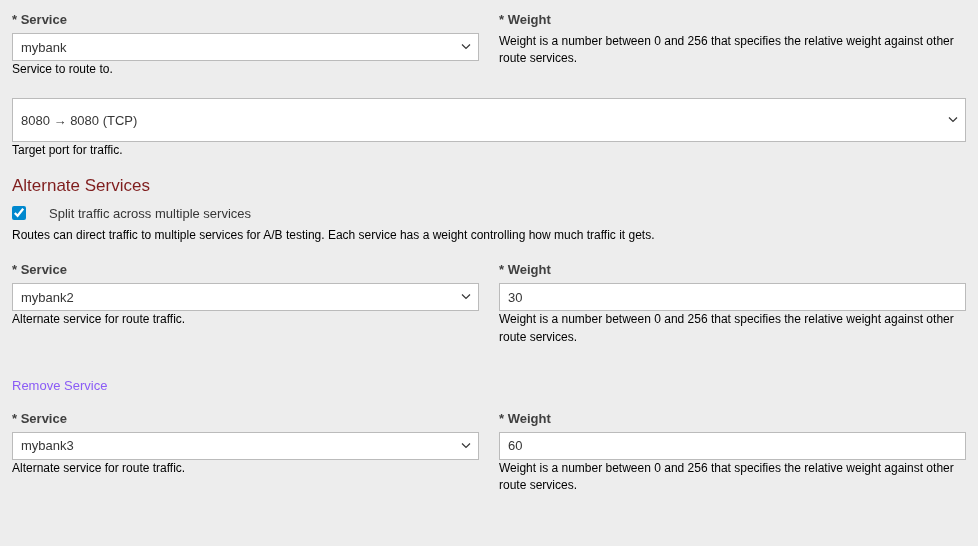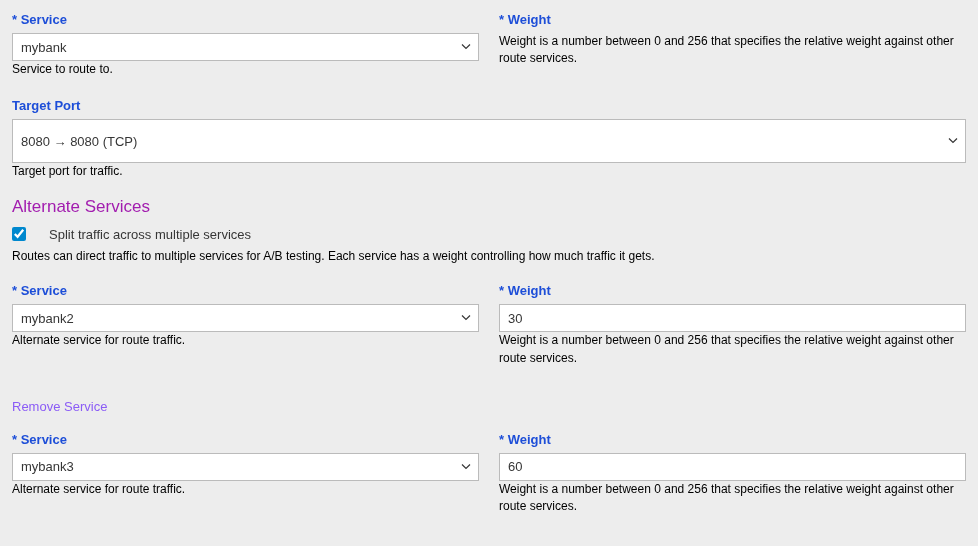--- a/index.html
+++ b/index.html
@@ -16,21 +16,21 @@
       gap: 20px;
       margin-bottom: 4px;
     }
     .col {
       flex: 1;
     }
     .full { width: 100%; }
     .field-group { margin-bottom: 16px; }
     .label {
       font-weight: 700;
-      color: #1d4ed8;
+      color: #404040;
       font-size: 13px;
       display: block;
       margin-bottom: 6px;
     }
     .help {
       color: #000000;
       font-size: 12px;
       margin-top: 0;
       line-height: 1.45;
     }
@@ -58,21 +58,21 @@
     .select-wrap .chevron {
       position: absolute;
       right: 8px;
       top: 50%;
       transform: translateY(-50%);
       pointer-events: none;
     }
     .section-title {
       font-size: 17px;
       font-weight: 400;
-      color: #a21caf;
+      color: #7f1d1d;
       margin-top: 8px;
       margin-bottom: 10px;
     }
     .checkbox-row {
       display: flex;
       align-items: center;
       gap: 23px;
       margin-bottom: 6px;
       font-size: 13px;
     }
@@ -113,21 +113,20 @@
     <div class="help">Service to route to.</div>
   </div>
   <div class="col field-group">
     <label class="label">* Weight</label>
     <div class="help">Weight is a number between 0 and 256 that specifies the relative weight against other route services.</div>
   </div>
 </div>
 
 
 <div class="full field-group">
-  <label class="label">Target Port</label>
   <div class="select-wrap port-select-wrap">
     <select class="select">
       <option>8080 → 8080 (TCP)</option>
     </select>
     <span class="chevron">
       <svg width="10" height="10" viewBox="0 0 10 10">
           <path d="M1 3 L5 7 L9 3" stroke="#363636" stroke-width="1.2" fill="none"></path>
         </svg>
     </span>
   </div>

